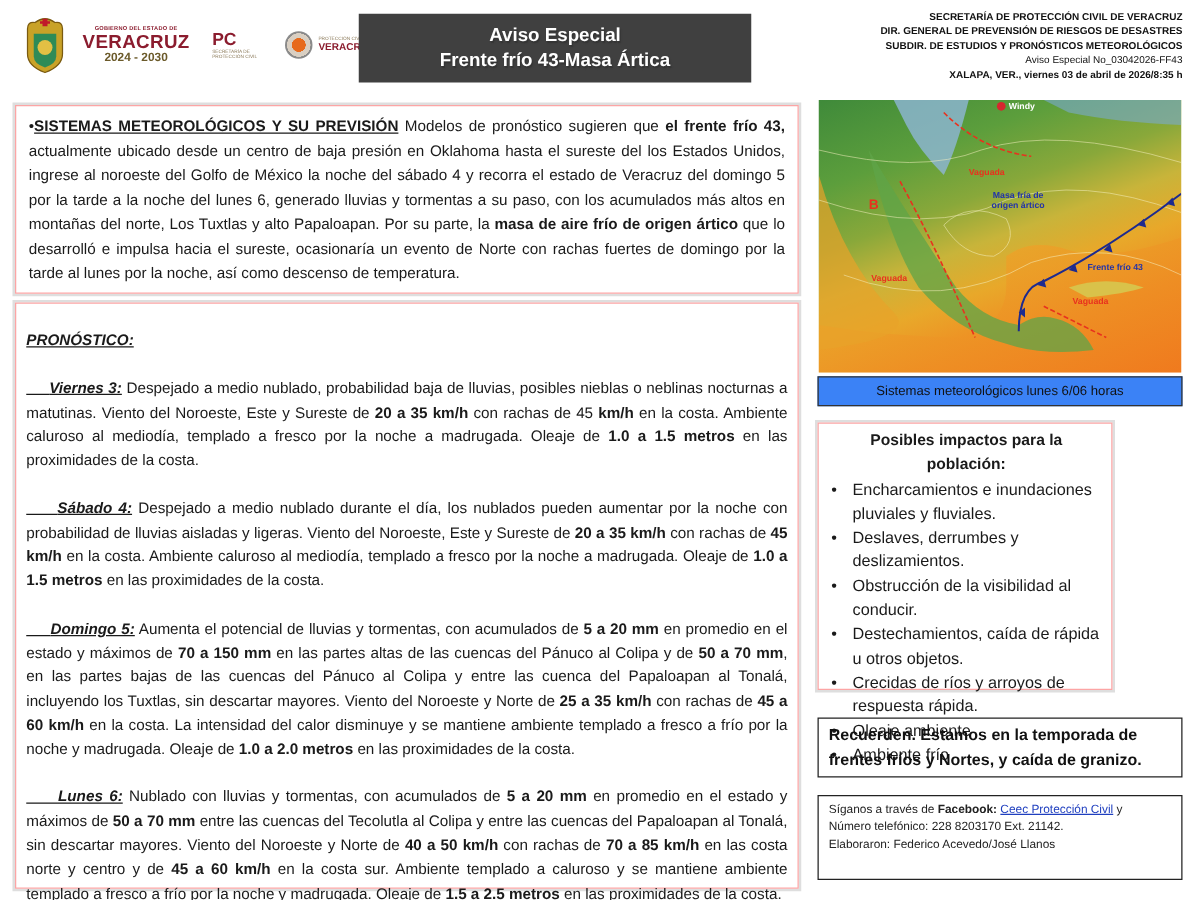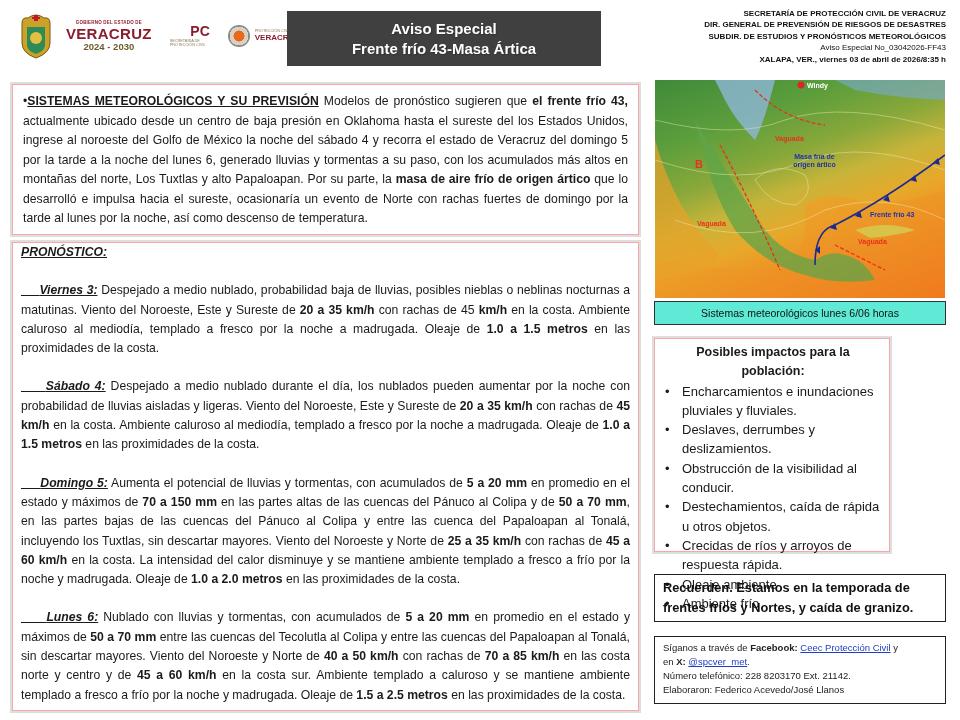--- a/index.html
+++ b/index.html
@@ -8,56 +8,56 @@
 
   
   .logos { position: absolute; left: 18px; top: 10px; height: 52px; width: 262px; display: flex; align-items: center; }
   .shield { width: 36px; height: 46px; position: relative; }
   .gov-block { margin-left: 12px; display: flex; flex-direction: column; align-items: center; line-height: 1; }
   .gov-small { font-size: 4.5px; color: #8b1c2e; font-weight: bold; letter-spacing: 0.2px; }
   .gov-big { font-size: 15px; font-weight: bold; color: #8b1c2e; letter-spacing: 0.3px; margin-top: 1px; }
   .gov-years { font-size: 9.5px; font-weight: bold; color: #6b5a2a; margin-top: 1px; }
   .vsep { width: 1px; height: 34px; background: #c9b8a0; margin: 0 9px; }
   .pc-block { display: flex; flex-direction: column; line-height: 1; }
-  .pc-big { font-size: 14px; font-weight: bold; color: #8b1c2e; text-align: right; }
+  .pc-big { font-size: 14px; font-weight: bold; color: #8b1c2e; }
   .pc-small { font-size: 3.8px; color: #8b7a5a; margin-top: 2px; width: 40px; }
   .pc2 { display: flex; align-items: center; }
   .pc-seal { width: 22px; height: 22px; border-radius: 50%; background: radial-gradient(circle, #e76a1c 0 35%, #d9cfc2 36% 60%, #8a8a8a 61% 100%); }
   .pc2-text { margin-left: 5px; display: flex; flex-direction: column; line-height: 1; }
   .pc2-small { font-size: 3.8px; color: #8b7a5a; }
   .pc2-big { font-size: 8px; font-weight: bold; color: #8b1c2e; margin-top: 1px; }
 
   
   .title-box { position: absolute; left: 287px; top: 11px; width: 314px; height: 55px; background: #404040;
     display: flex; flex-direction: column; align-items: center; justify-content: center; color: #ffffff;
     font-weight: bold; font-size: 15px; line-height: 20px; text-shadow: 1px 1px 1px #333; }
 
   
   .agency { position: absolute; right: 14px; top: 8px; text-align: right; font-size: 8px; line-height: 11.4px; color: #111; }
   .agency .b { font-weight: bold; }
 
   
   .panel { position: absolute; background: #fff; border: 1px solid #fca5a5; box-shadow: 0 0 0 2px #dedede; }
   .systems { left: 12px; top: 84px; width: 627px; height: 151px; padding: 7px 10px 0 10px;
     font-size: 12.2px; line-height: 19.5px; text-align: justify; }
-  .forecast { left: 12px; top: 242px; width: 627px; height: 469px; padding: 0 8px 0 8px;
+  .forecast { left: 12px; top: 242px; width: 627px; height: 469px; padding: 20px 8px 0 8px;
     font-size: 12.2px; line-height: 19.3px; text-align: justify; }
   .forecast .hdr { font-weight: bold; font-style: italic; text-decoration: underline; margin-bottom: 19px; display: block; }
   .forecast .day { margin-bottom: 19px; }
   .day-label { font-weight: bold; font-style: italic; text-decoration: underline; }
   .day-label-wrap { text-decoration: underline; }
   .b { font-weight: bold; }
   .u { text-decoration: underline; }
 
   
   .map { position: absolute; left: 655px; top: 80px; width: 290px; height: 218px; overflow: hidden;
     background: linear-gradient(160deg, #3f8a3a 0%, #5c9e3c 22%, #89a83a 38%, #c8b43a 50%, #e8a82a 62%, #f08a22 76%, #ef7a1e 100%); }
   .map-layer { position: absolute; inset: 0; }
   .map-label { position: absolute; font-size: 7px; font-weight: bold; line-height: 8px; }
-  .map-caption { position: absolute; left: 654px; top: 301px; width: 292px; height: 24px; background: #5eead4;
+  .map-caption { position: absolute; left: 654px; top: 301px; width: 292px; height: 24px; background: #3b82f6;
     border: 1px solid #333; font-size: 10.5px; text-align: center; line-height: 22px; color: #111; }
 
   
   .impacts { left: 654px; top: 338px; width: 236px; height: 214px; padding: 4px 6px 0 8px; font-size: 13px; line-height: 19.3px; }
   .impacts .ttl { font-weight: bold; text-align: center; font-size: 12.5px; }
   .impacts ul { list-style: none; }
   .impacts li { position: relative; padding-left: 19px; }
   .impacts li::before { content: "\2022"; position: absolute; left: 2px; top: 0; font-size: 13px; }
 
   
@@ -195,19 +195,15 @@
   </ul>
 </div>
 
 <div class="reminder">Recuerden. Estamos en la temporada de frentes fríos y Nortes, y caída de granizo.</div>
 
 <div class="contact">
   <div>
     <span>Síganos a través de </span><span class="b">Facebook:</span>
     <a>Ceec Protección Civil</a><span> y</span>
   </div>
-  <div>
-    <span>en </span><span class="b">X:</span>
-    <a>@spcver_met</a><span>.</span>
-  </div>
   <div>Número telefónico:  228 8203170 Ext. 21142.</div>
   <div>Elaboraron: Federico Acevedo/José Llanos</div>
 </div>
 
 </body></html>

